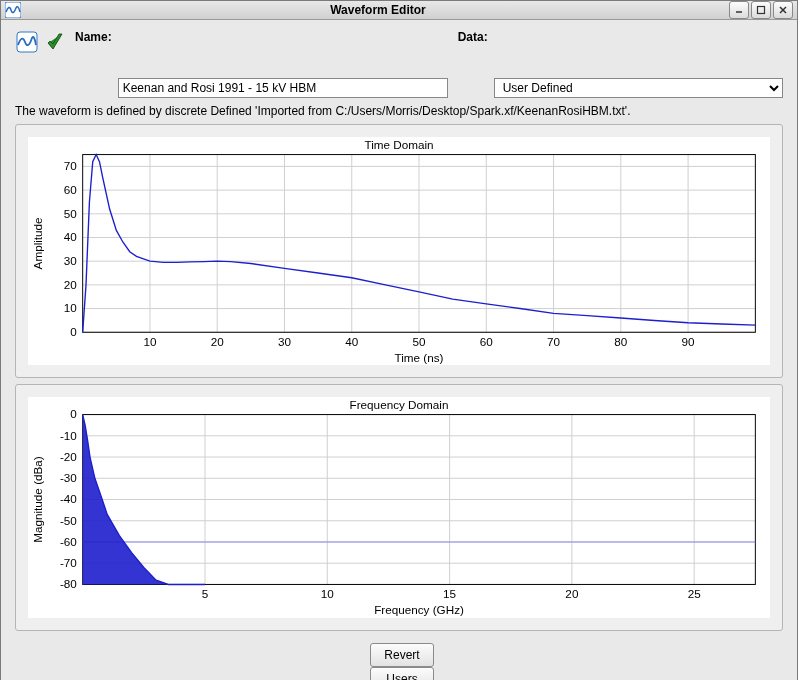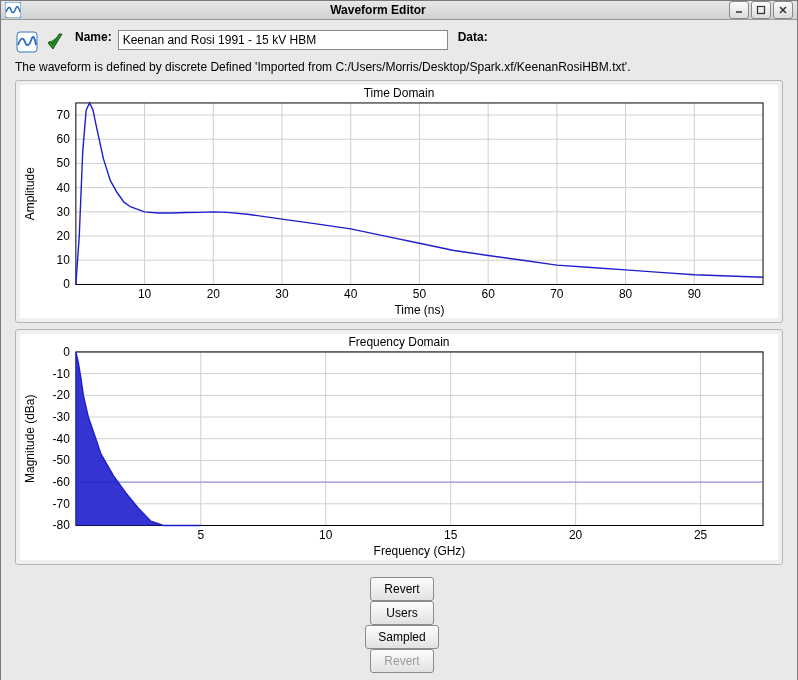--- a/index.html
+++ b/index.html
@@ -76,20 +76,21 @@
     font-weight: bold;
     margin: 0 6px 0 4px;
   }
   input.text, select.sel {
     height: 20px;
     border: 1px solid #888;
     background: #fff;
     font: inherit;
     padding: 0 4px;
     box-sizing: border-box;
+    margin-top: 48px;
   }
   input.text { width: 330px; }
   select.sel { flex: 1; min-width: 0; }
   .desc {
     margin: 6px 0 6px 0;
     color: #000;
   }
   .action-row {
     display: flex;
     justify-content: flex-end;
@@ -105,21 +106,21 @@
     font: inherit;
     color: #000;
   }
   button.btn:disabled {
     color: #9a9a9a;
   }
   .chart-frame {
     border: 1px solid #b5b5b5;
     background: #efefef;
     border-radius: 3px;
-    padding: 4px;
+    padding: 12px;
     box-sizing: border-box;
     margin-bottom: 6px;
   }
   .chart-frame svg {
     display: block;
     background: #fff;
     width: 100%;
   }
   .footer {
     display: flex;
@@ -179,20 +180,23 @@
       </span>
       <span class="icon-box">
         <svg width="22" height="22" viewBox="0 0 22 22">
           <path d="M4 12 L9 18 L18 3" stroke="none" fill="#2e8b2e"></path>
           <path d="M4 12 L9 18 L18 3 L15 3 L9 13 L6 10 Z" fill="#2e8b2e" stroke="#0d4f0d" stroke-width="0.8"></path>
         </svg>
       </span>
       <span class="field-label">Name:</span>
       <input class="text" type="text" value="Keenan and Rosi 1991 - 15 kV HBM" style="">
       <span class="field-label" style="margin-left:10px">Data:</span>
+      <select class="sel">
+        <option>User Defined</option>
+      </select>
     </div>
 
     <div class="desc">The waveform is defined by discrete Defined 'Imported from C:/Users/Morris/Desktop/Spark.xf/KeenanRosiHBM.txt'.</div>
 
 
     <div class="chart-frame">
       <svg id="chart0" viewBox="0 0 760 234">
           <text class="ctitle" x="380" y="12" text-anchor="middle">Time Domain</text>
           <line class="grid-line" x1="124.9" y1="18" x2="124.9" y2="200"></line>
           <text class="axlabel" x="124.9" y="214" text-anchor="middle" font-size="11">10</text>

